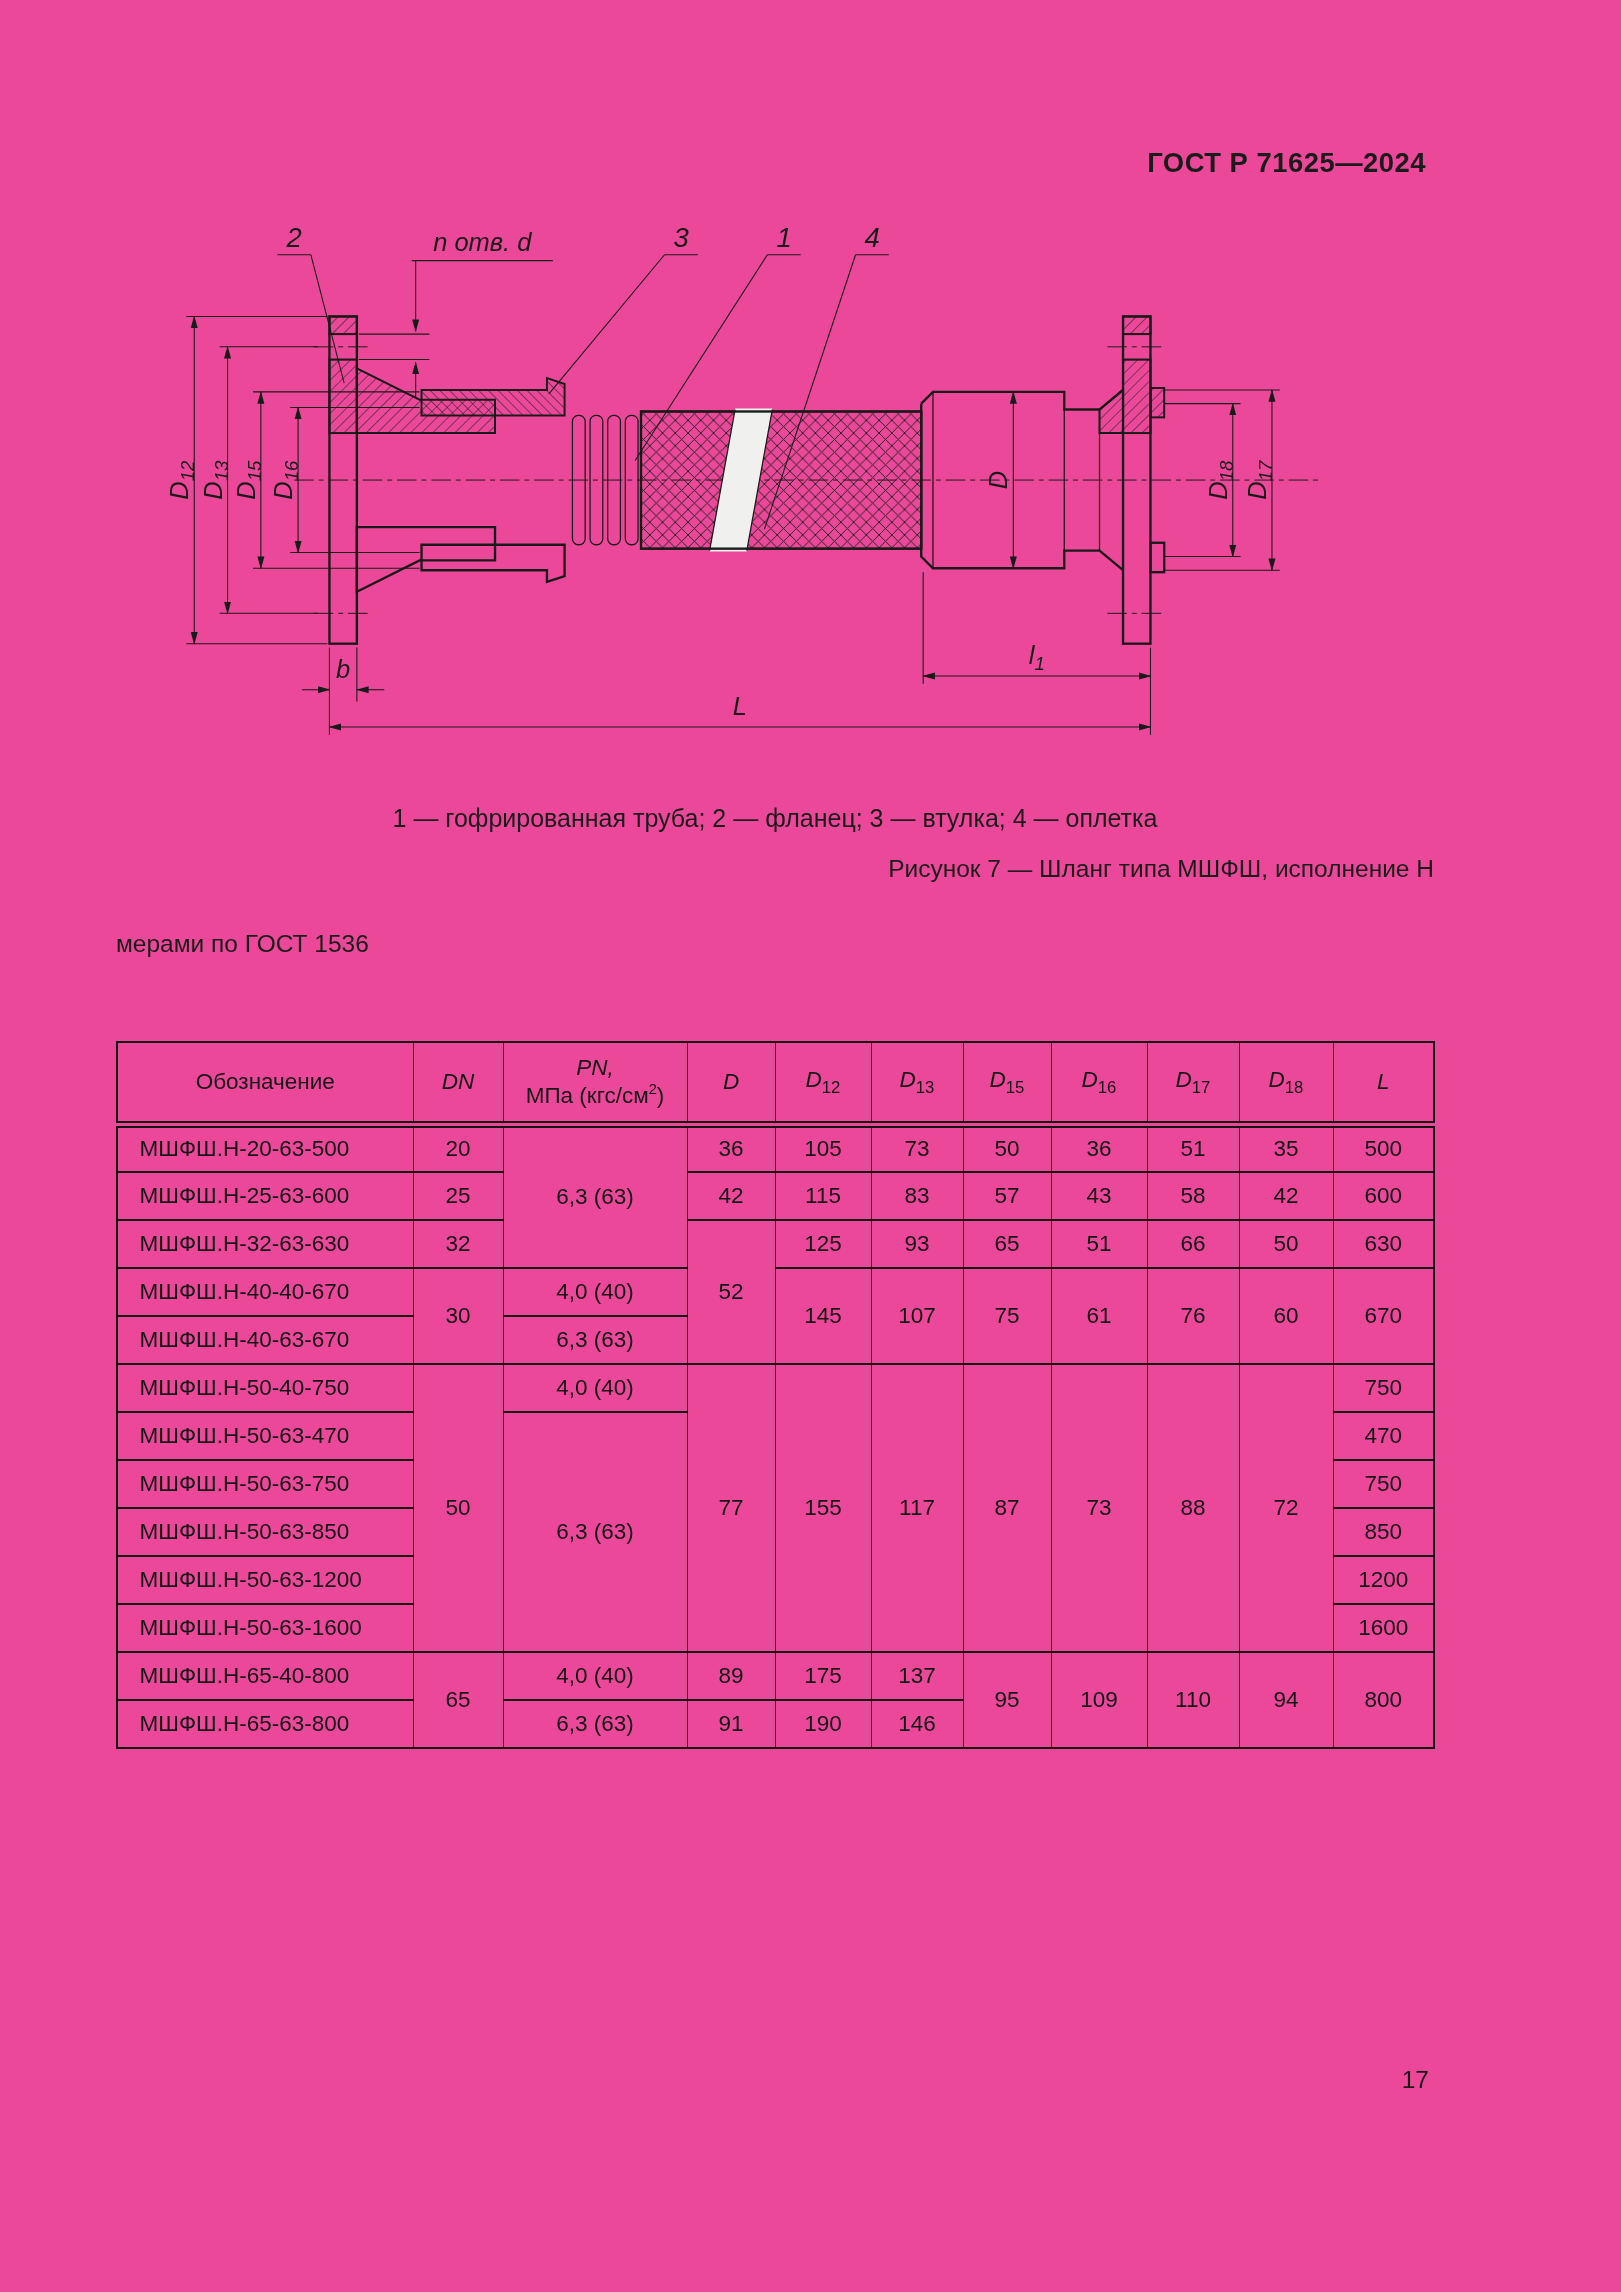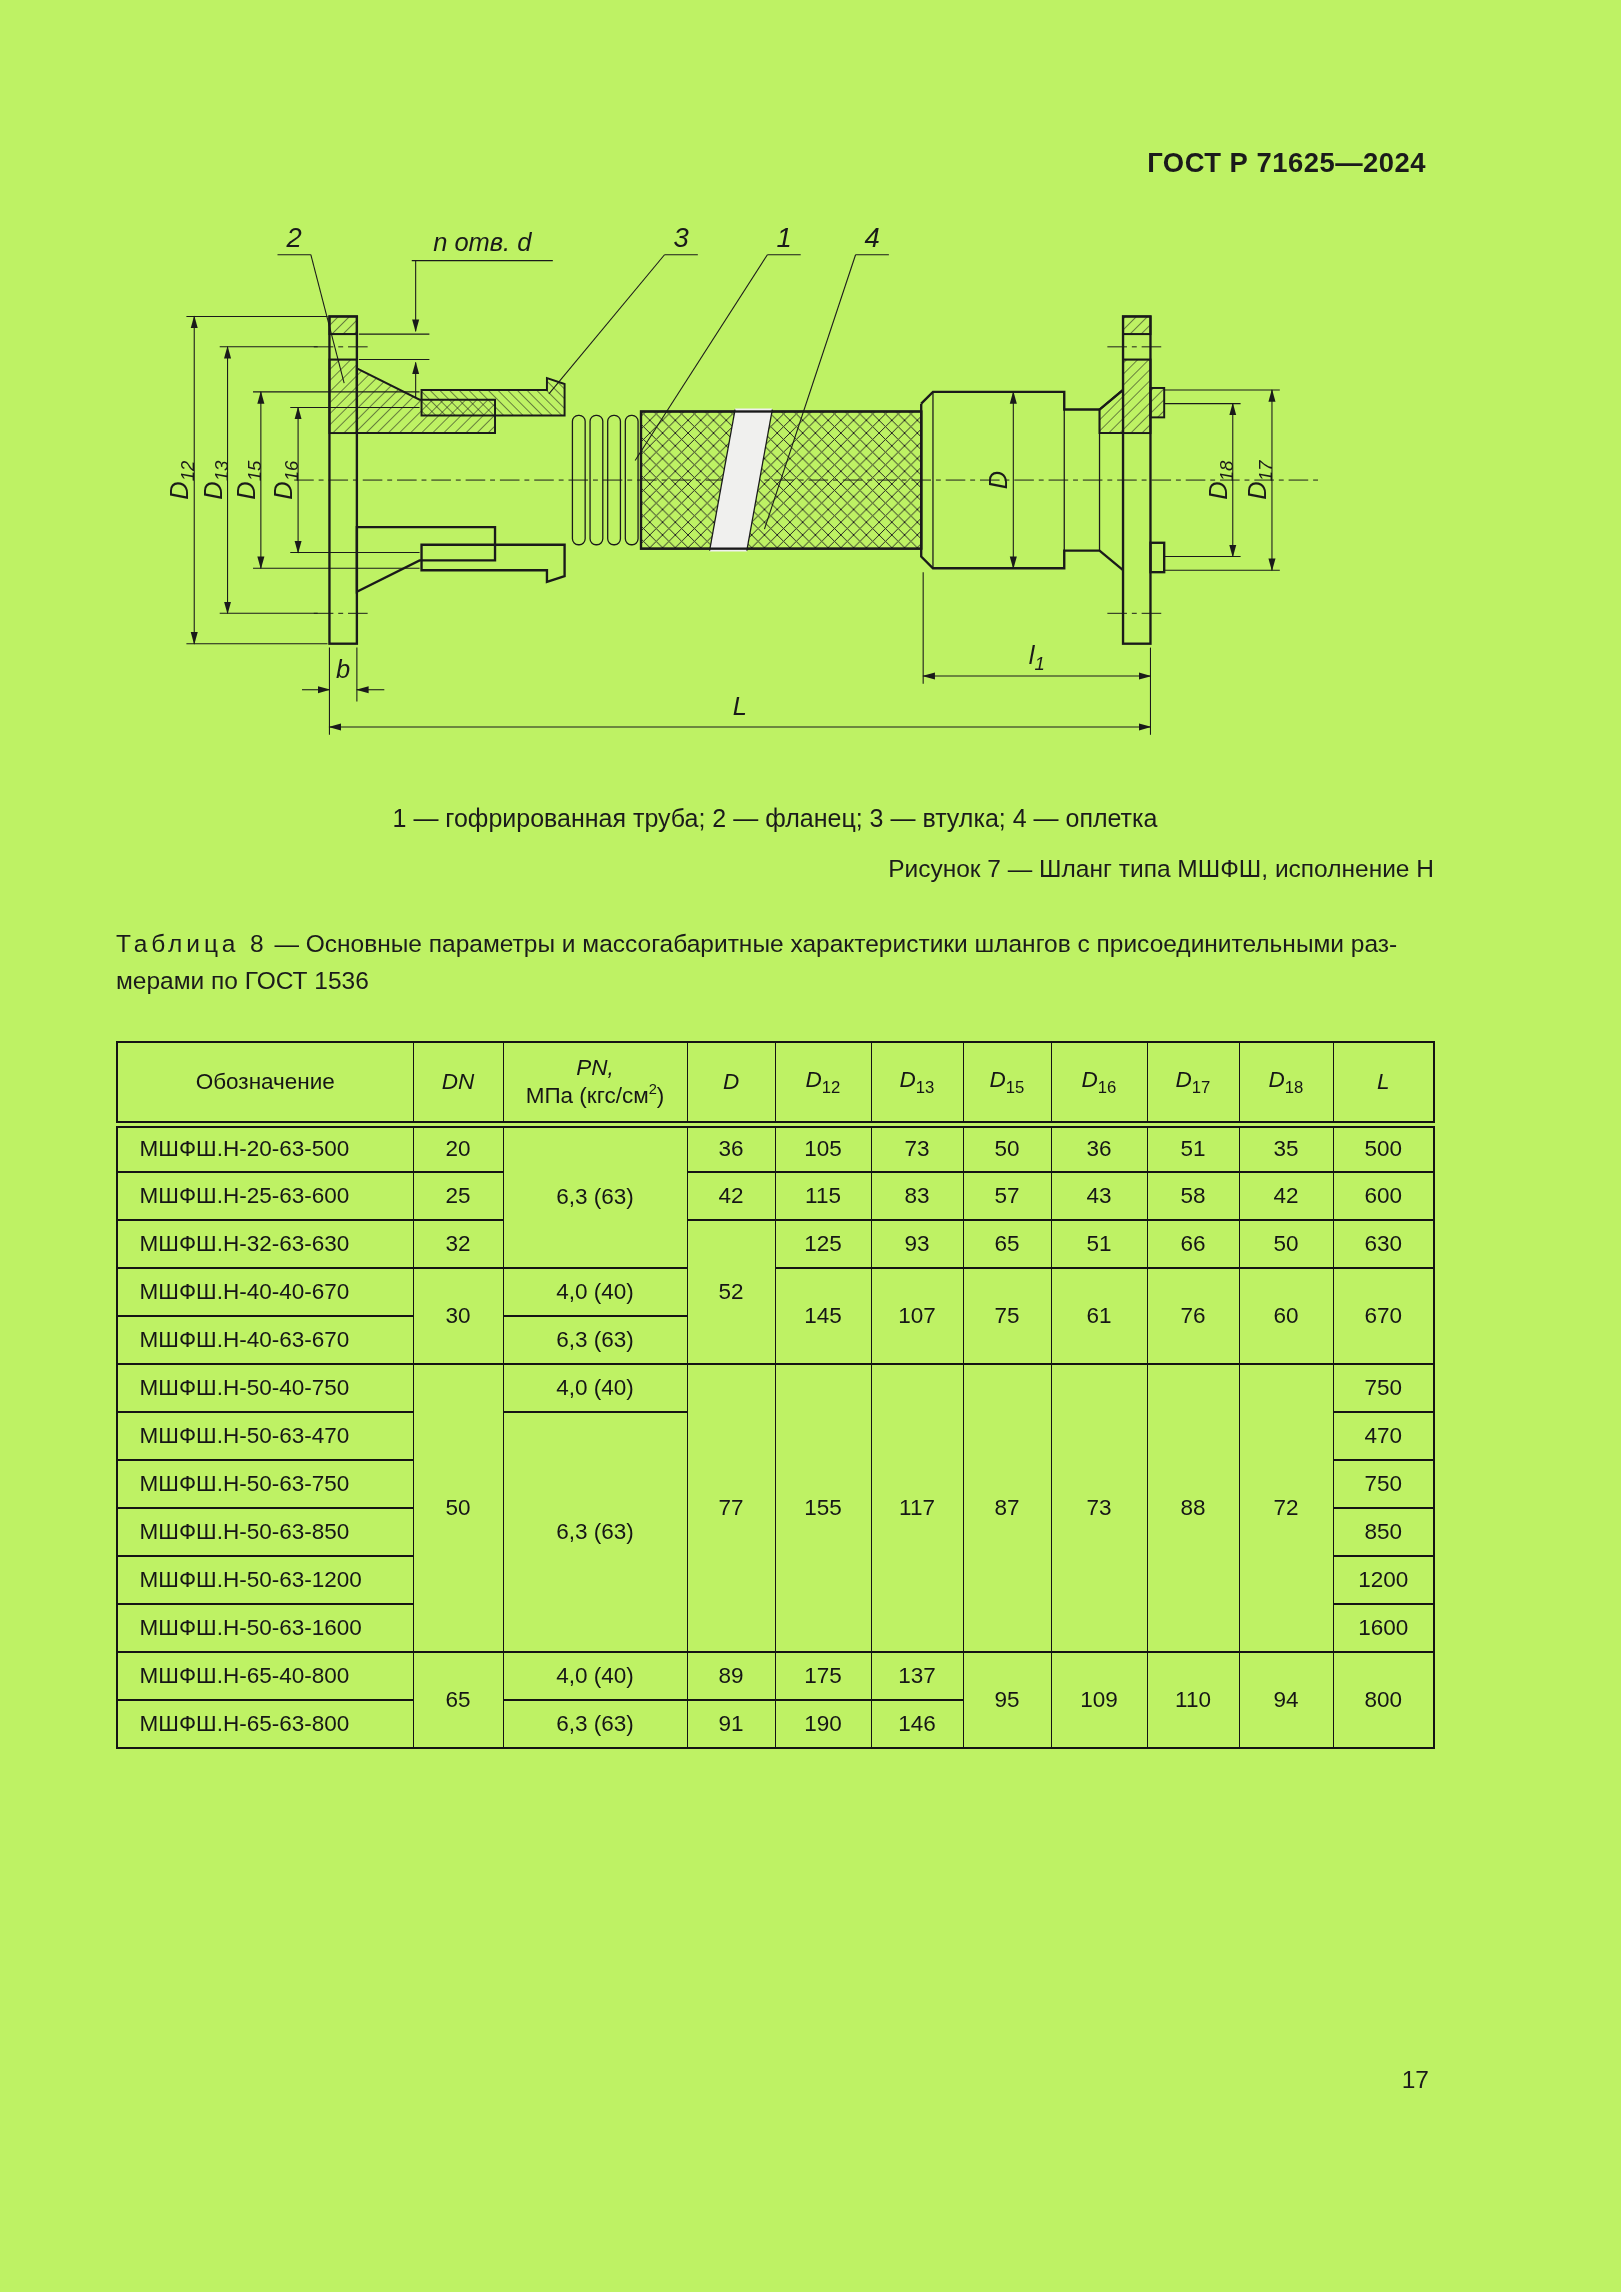--- a/index.html
+++ b/index.html
@@ -1,19 +1,19 @@
 <!DOCTYPE html>
 <html><head>
 <meta charset="utf-8">
 <style>
   html,body{margin:0;padding:0;background:#e8e8e6;}
   #page{
     position:relative;
     width:1621px;height:2293px;
-    background:#bef264;
+    background:#ec4899;
     font-family:"Liberation Sans", sans-serif;
     color:#1b1b1b;
     overflow:hidden;
   }
   .abs{position:absolute;}
   #std-ref{
     left:0;top:147px;width:1426px;
     text-align:right;
     font-size:27.4px;font-weight:bold;
     letter-spacing:0.5px;
@@ -225,21 +225,20 @@
 
       <line class="dim" x1="336" y1="742" x2="1174" y2="742" marker-start="url(#arr)" marker-end="url(#arr)"></line>
       <text class="dimlab" x="755" y="730" text-anchor="middle"><tspan>L</tspan></text>
     </g>
   </svg>
 
   <div id="fig-caption" class="abs it" style="font-style:normal;">1 — гофрированная труба; 2 — фланец; 3 — втулка; 4 — оплетка</div>
   <div id="fig-title" class="abs">Рисунок 7 — Шланг типа МШФШ, исполнение Н</div>
 
   <div id="tbl-title" class="abs">
-    <div><span class="spaced">Таблица 8</span> <span>— Основные параметры и массогабаритные характеристики шлангов с присоединительными раз-</span></div>
     <div>мерами по ГОСТ 1536</div>
   </div>
 
 
   <div id="tbl-wrap" class="abs">
     <table class="tbl">
       <colgroup>
         <col style="width:296px">
           <col style="width:90px">
           <col style="width:184px">

